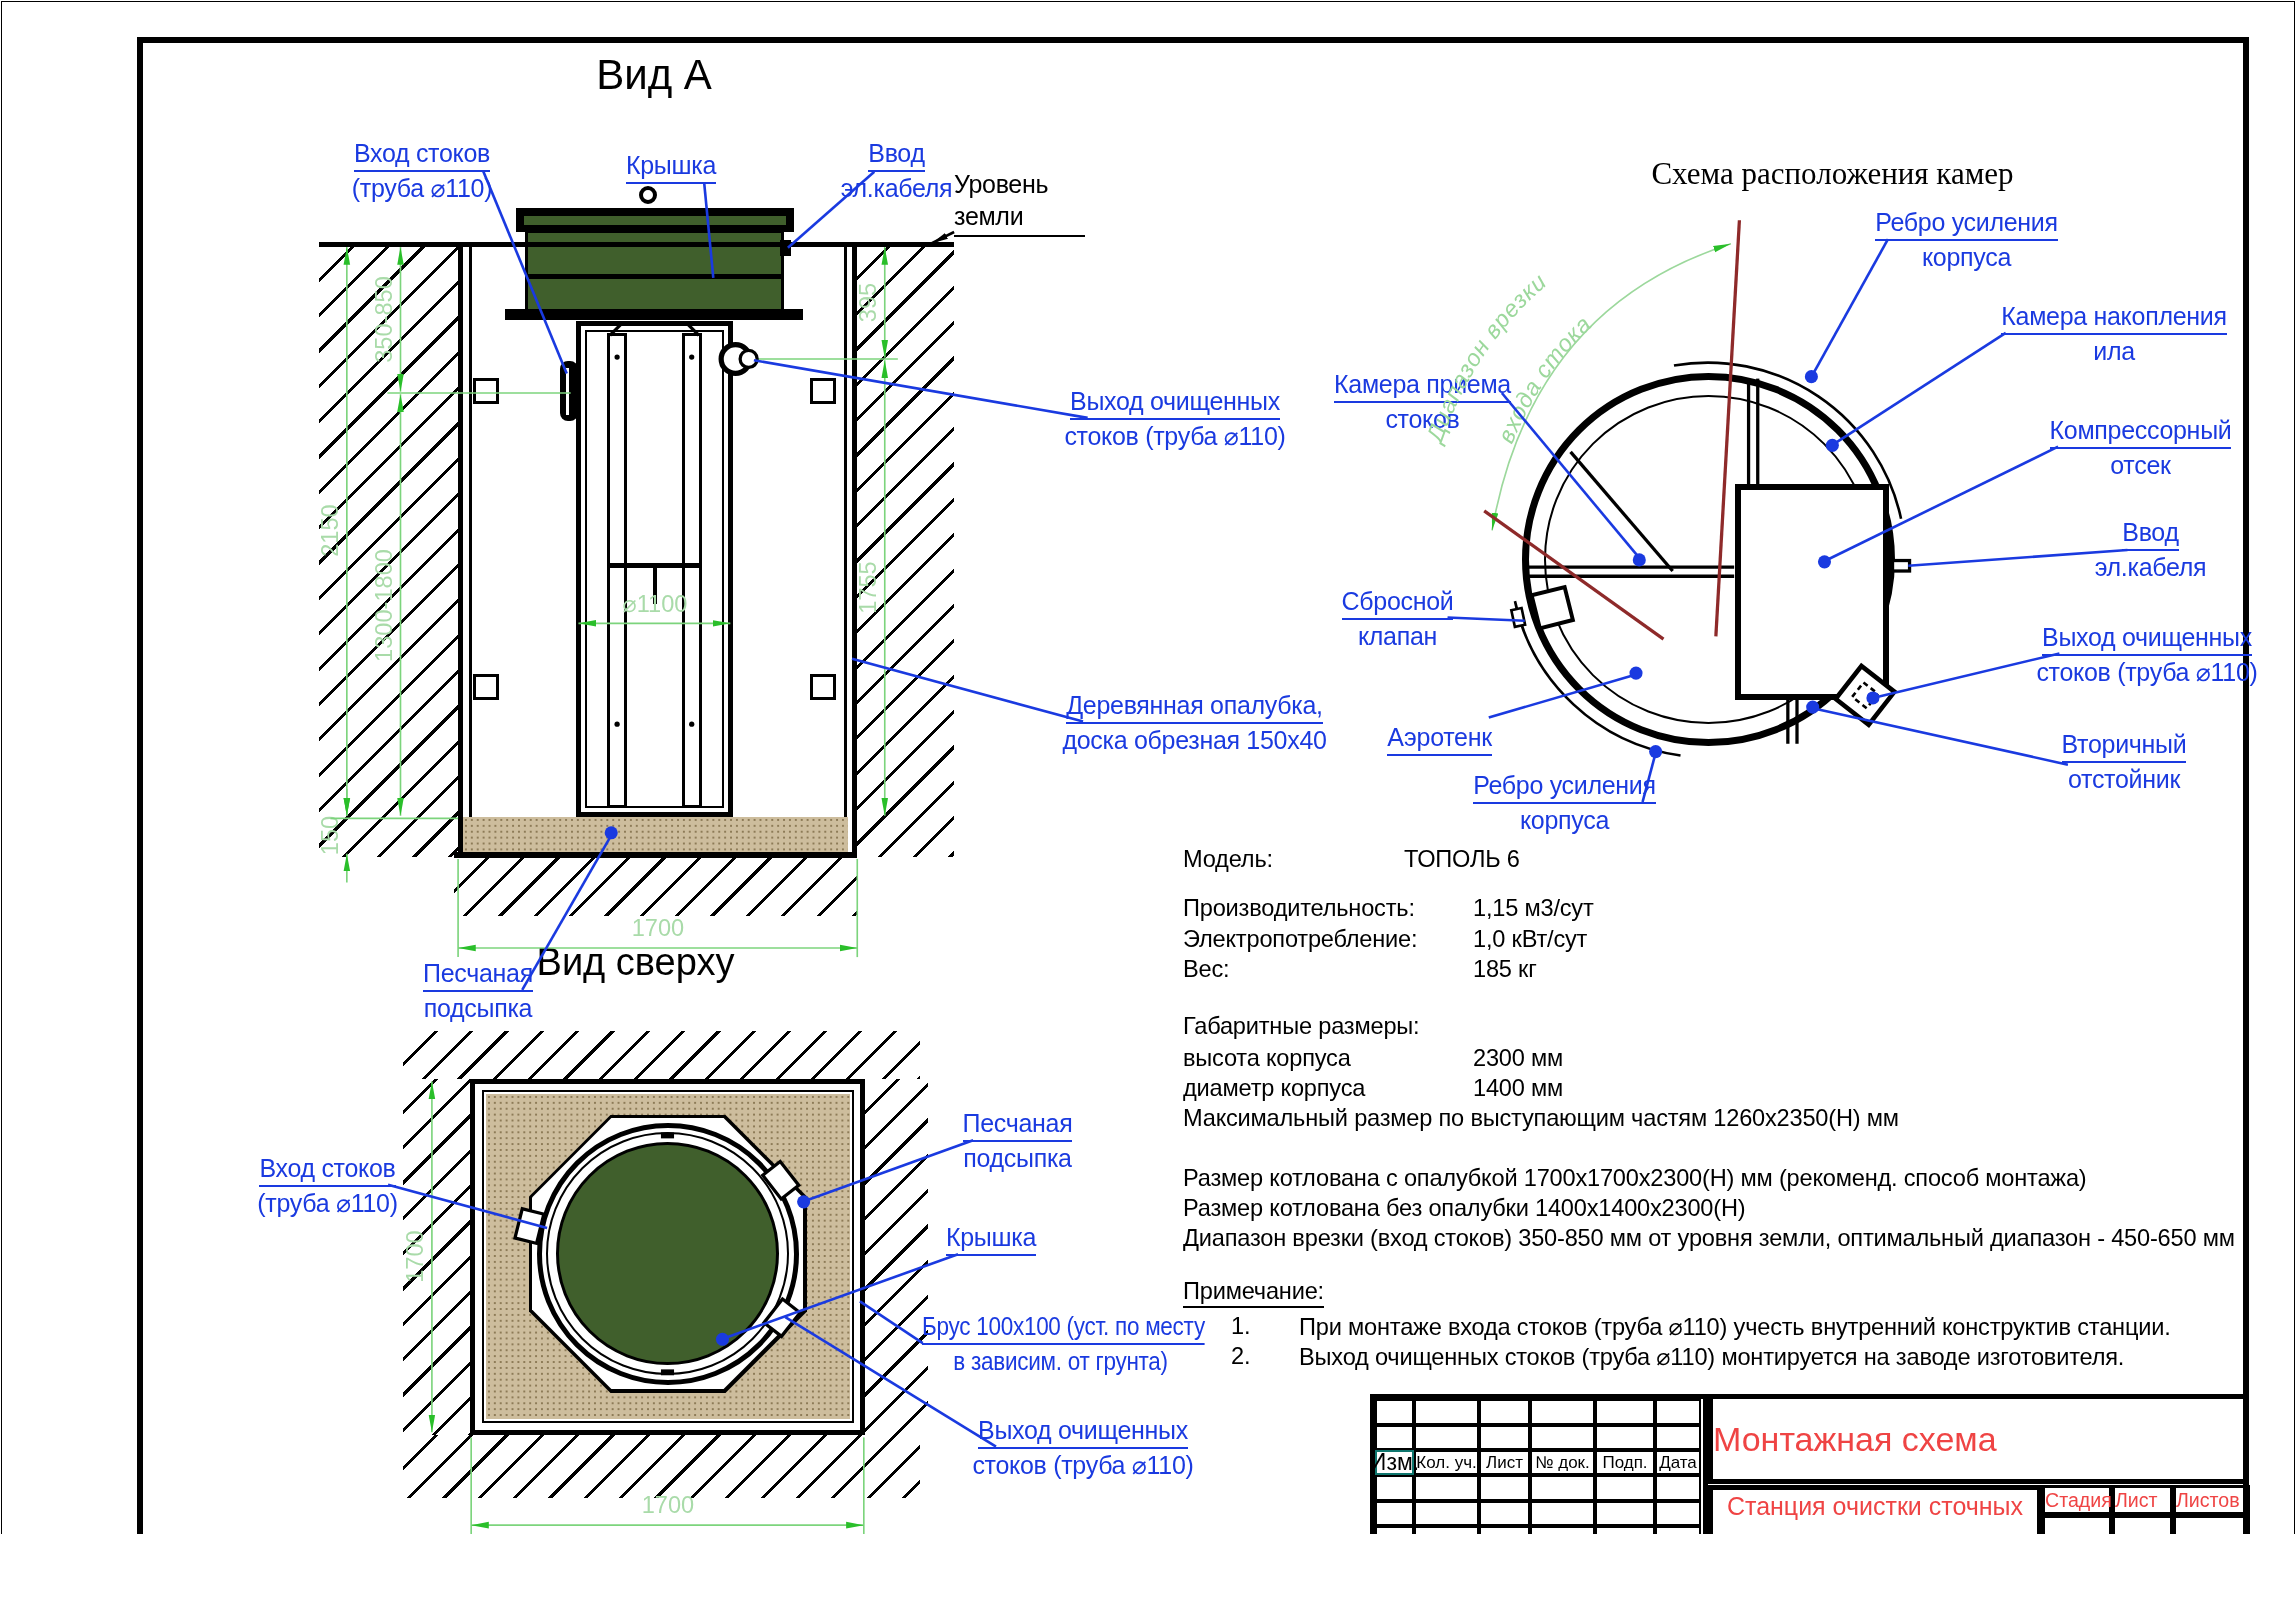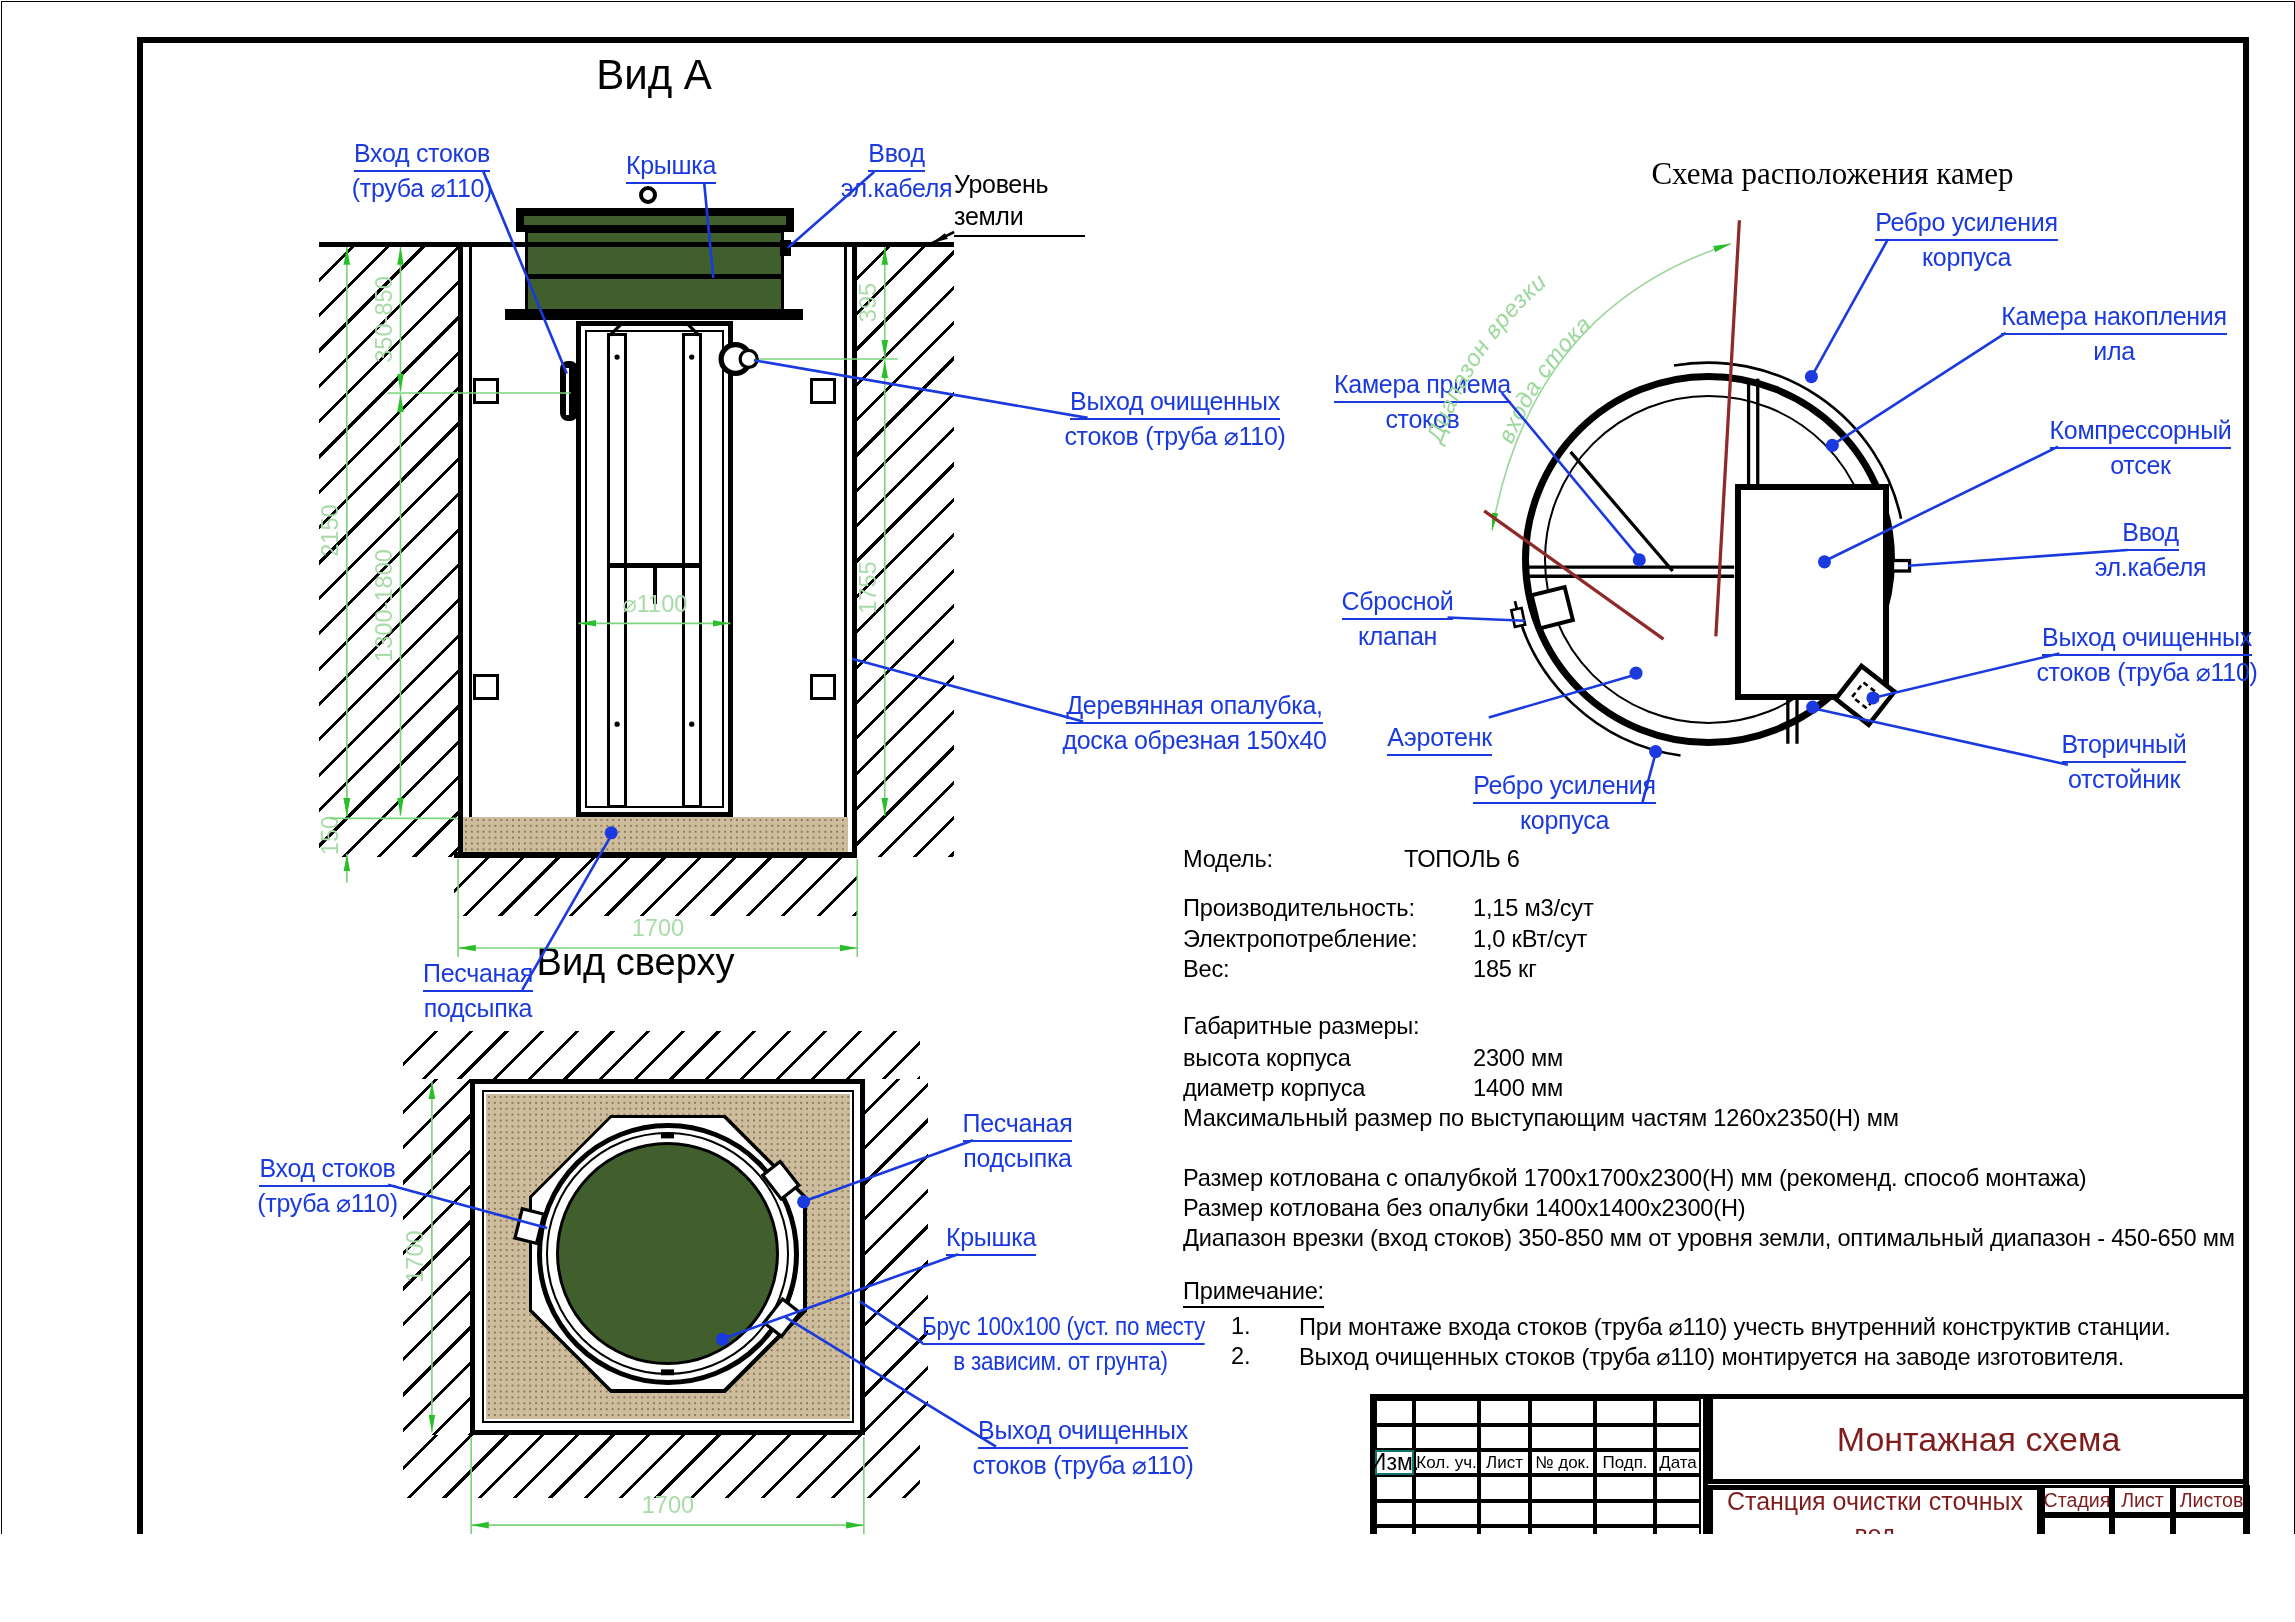--- a/index.html
+++ b/index.html
@@ -10,21 +10,21 @@
   .blk{background:#000}
   .wfill{background:#fff}
   .grn{background:#405f2c}
   .bl{position:absolute;color:#1a3ae0;font-size:25px;line-height:1.28;letter-spacing:-0.3px;text-align:center;white-space:nowrap}
   .bl .u{display:inline-block;border-bottom:2.6px solid #1a3ae0;padding-bottom:0.7px}
   .blt{color:#000!important}
   .dim{position:absolute;color:#a9dba9;font-size:23.6px;white-space:nowrap;text-align:center}
   .dimv{width:144px;height:29px;line-height:29px;transform:rotate(-90deg)}
   .spec{position:absolute;color:#000;font-size:23.6px;white-space:nowrap;letter-spacing:-0.2px}
   .title{position:absolute;color:#000;white-space:nowrap;text-align:center}
-  .tb-cell{position:absolute;border:2.6px solid #000;box-sizing:border-box;display:flex;align-items:center;justify-content:center;color:#7f1d1d}
+  .tb-cell{position:absolute;border:2.6px solid #000;box-sizing:border-box;display:flex;align-items:center;color:#ef4444}
   svg.ovl{position:absolute;left:0;top:0;pointer-events:none}
 </style>
 </head>
 <body>
 
 <div class="sheet">
 
   <div class="abs" style="left:1.3px;top:1.3px;width:2292px;height:1619px;border:1.3px solid #000"></div>
   <div class="abs" style="left:137px;top:37px;width:2112px;height:1545px;border:6.5px solid #000;box-sizing:border-box"></div>
 

